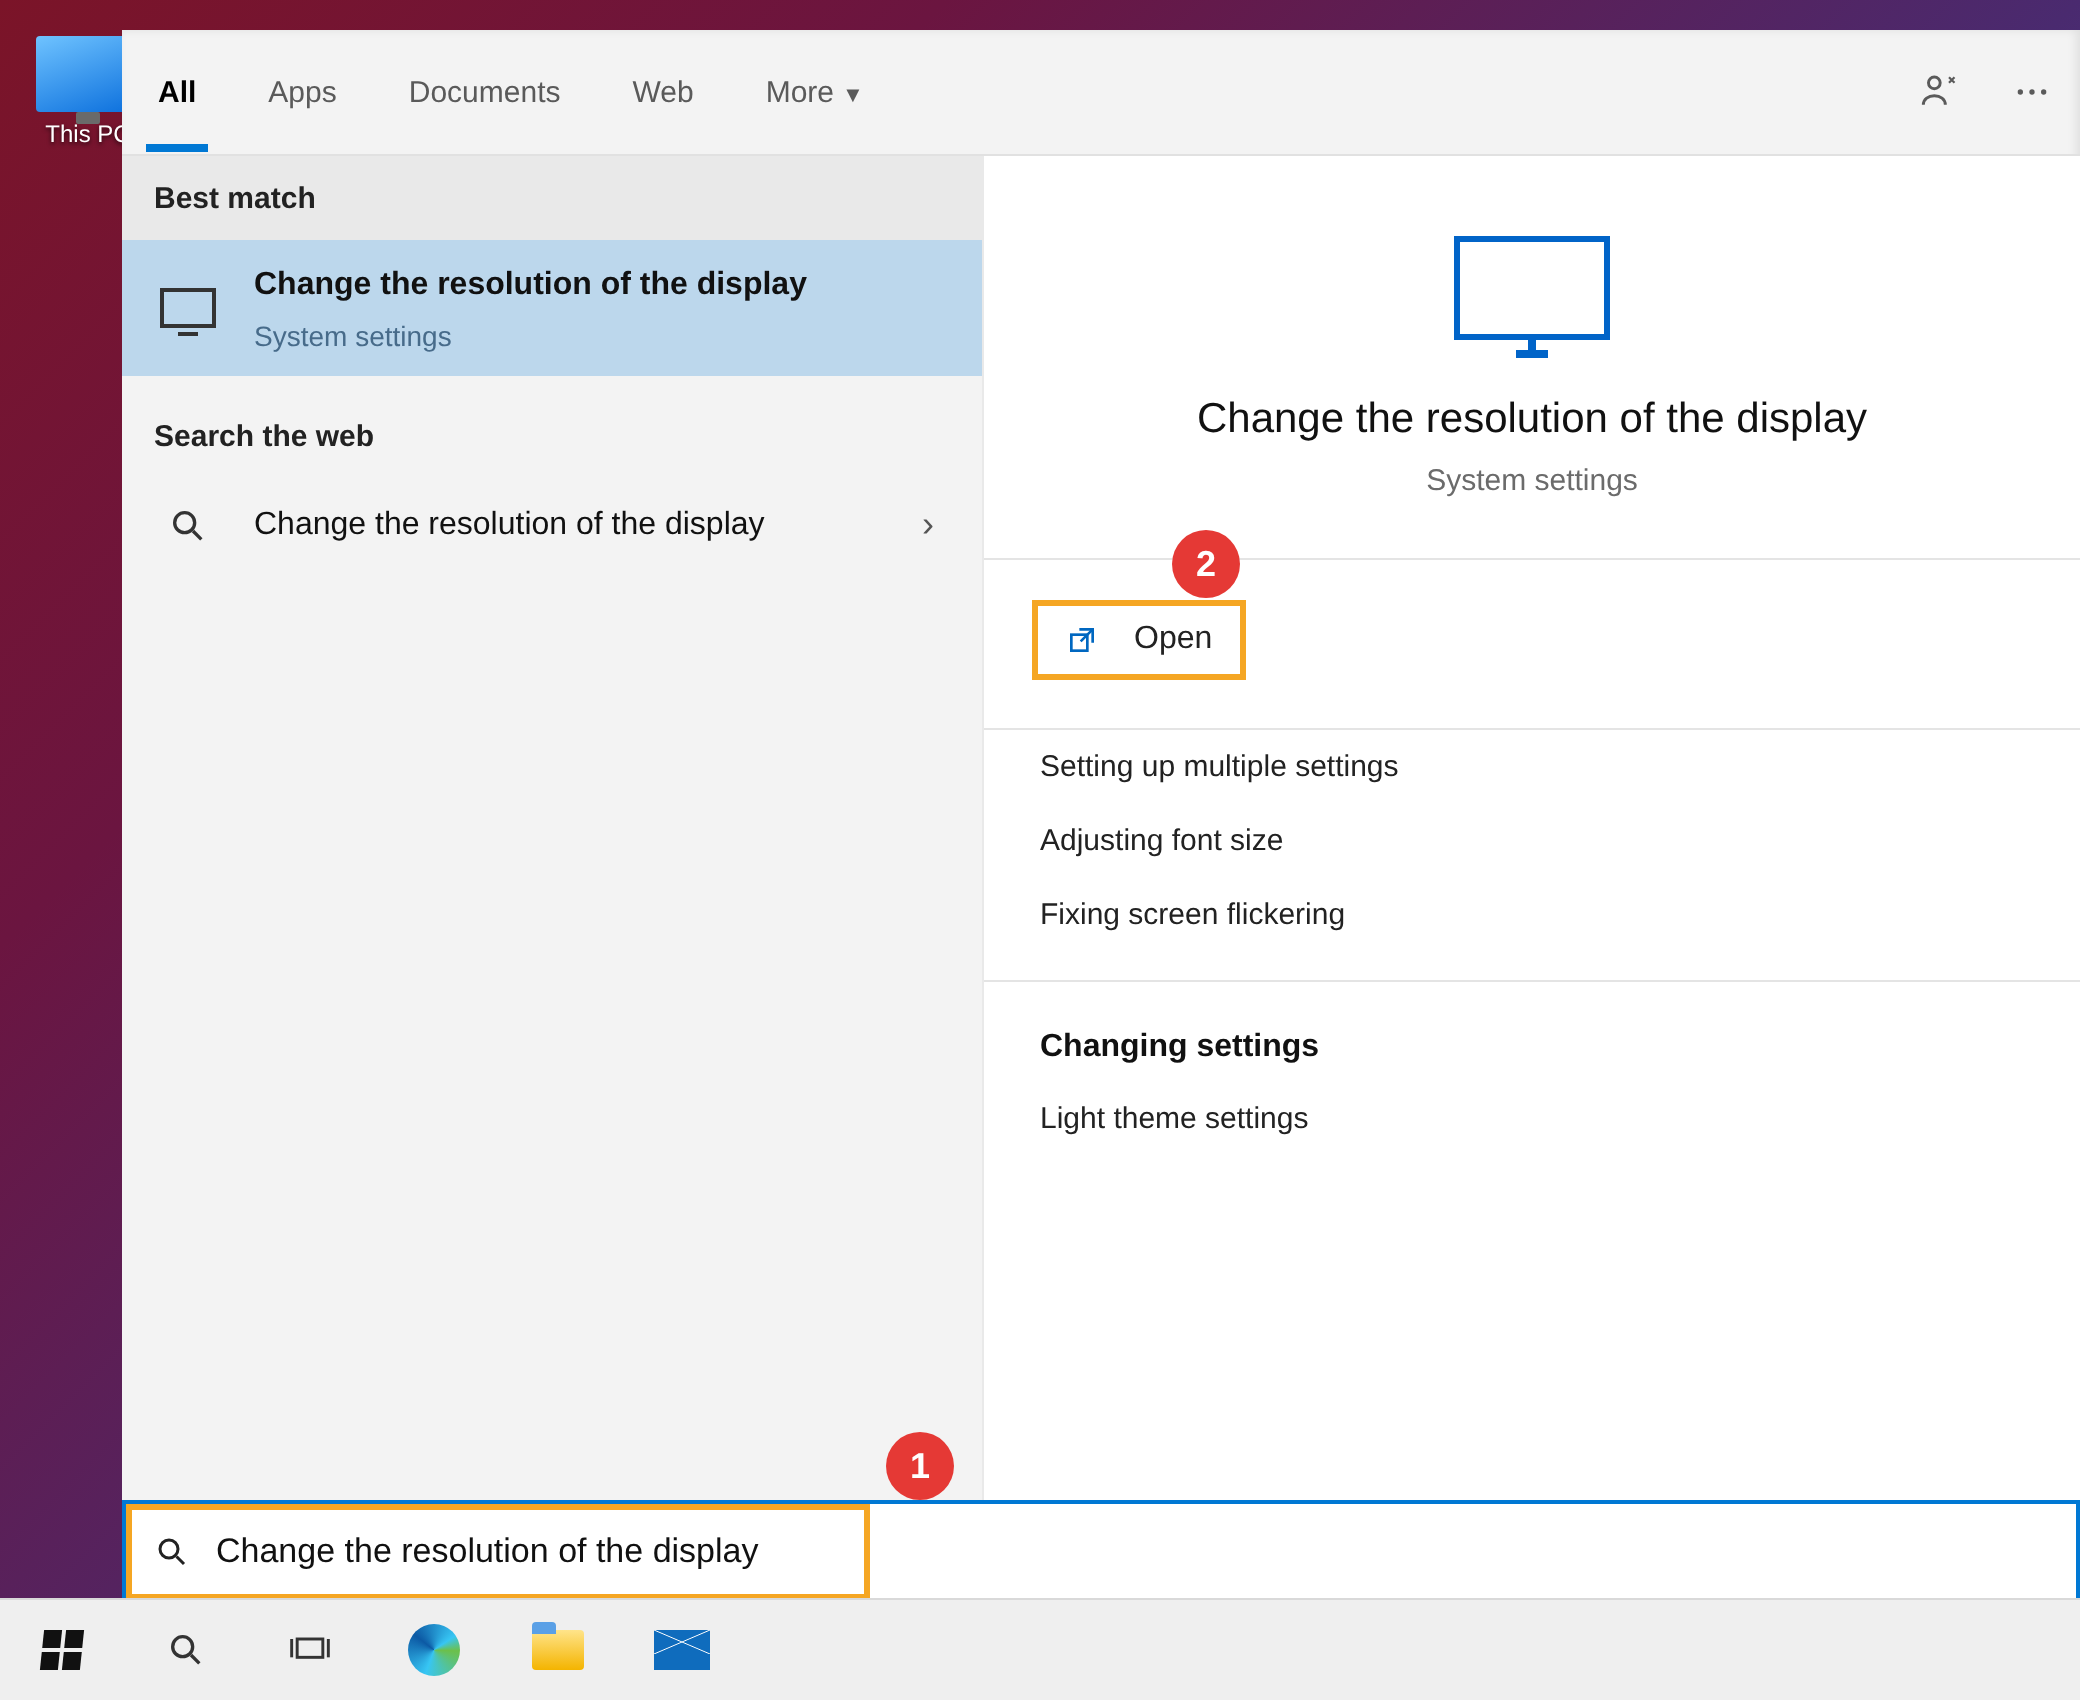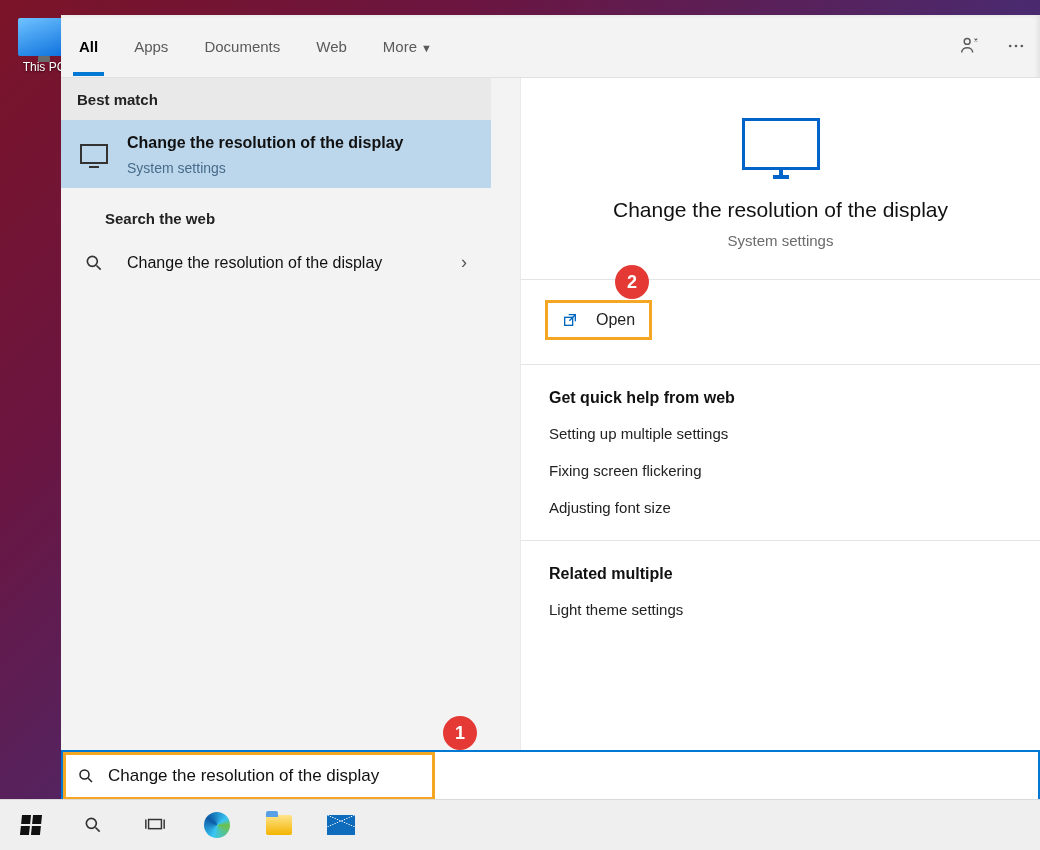--- a/index.html
+++ b/index.html
@@ -10,32 +10,32 @@
 
   .search-panel{position:absolute;left:61px;top:15px;width:979px;height:798px;background:#f3f3f3;display:flex;flex-direction:column;box-shadow:-2px 0 5px rgba(0,0,0,.08) inset;}
   .tabs{height:62px;border-bottom:1px solid #e1e1e1;display:flex;align-items:center;padding:0 18px;color:#5a5a5a;font-size:15px;position:relative;}
   .tab{margin-right:36px;padding:20px 0;cursor:pointer;position:relative;}
   .tab.active{color:#000;font-weight:600;}
   .tab.active::after{content:"";position:absolute;bottom:-1px;left:-6px;right:-6px;height:4px;background:#0078d4;}
   .chev{margin-left:4px;font-size:11px;}
   .top-right{position:absolute;right:14px;top:0;height:62px;display:flex;align-items:center;gap:26px;}
   .person-icon,.ellipsis-icon{color:#5a5a5a;font-size:18px;}
 
-  .body{flex:1;display:flex;min-height:0;gap:29px;}
+  .body{flex:1;display:flex;min-height:0;}
   .left{width:430px;background:#f3f3f3;display:flex;flex-direction:column;}
   .section-label{font-weight:600;font-size:15px;padding:13px 16px 12px;color:#222;background:#e9e9e9;}
   .result{display:flex;align-items:center;padding:12px 18px;gap:18px;}
   .result.best{background:#bcd7ec;}
   .result .ic{width:30px;height:24px;display:flex;align-items:center;justify-content:center;flex-shrink:0;}
   .monitor-mini{width:24px;height:16px;border:2px solid #333;position:relative;}
   .monitor-mini::after{content:"";position:absolute;bottom:-6px;left:50%;transform:translateX(-50%);width:10px;height:2px;background:#333;}
   .result .txt{flex:1;min-width:0;}
   .result .title{font-weight:600;font-size:16px;color:#111;line-height:1.35;}
   .result .sub{font-size:14px;color:#476b8a;margin-top:6px;}
-  .section-label.plain{background:transparent;padding-top:22px;margin-left:28px;}
+  .section-label.plain{background:transparent;padding-top:22px;}
   .web .sub{color:#6a6a6a;}
   .web .chevr{color:#555;font-size:18px;padding:0 6px;}
 
   .right{flex:1;background:#fff;display:flex;flex-direction:column;overflow:hidden;border-left:1px solid #e9e9e9;}
   .hero{padding:40px 16px 30px;text-align:center;}
   .big-monitor{width:72px;height:46px;border:3px solid #0164c8;margin:0 auto 8px;position:relative;}
   .big-monitor::after{content:"";position:absolute;bottom:-12px;left:50%;transform:translateX(-50%);width:16px;height:4px;background:#0164c8;}
   .big-monitor::before{content:"";position:absolute;bottom:-8px;left:50%;transform:translateX(-50%);width:4px;height:8px;background:#0164c8;}
   .hero-title{font-size:21px;color:#111;margin-top:28px;}
   .hero-sub{font-size:15px;color:#6b6b6b;margin-top:10px;}
@@ -141,26 +141,25 @@
             <svg width="16" height="16" viewBox="0 0 24 24" fill="none" stroke="#0067c0" stroke-width="2">
                 <rect x="4" y="8" width="12" height="12"></rect>
                 <path d="M10 4h10v10"></path>
                 <path d="M20 4l-9 9"></path>
               </svg>
           </span>
           <span class="open-lbl">Open</span>
         </div>
       </div>
       <div class="divider"></div>
-      <div class="section-h">Get quick help from web</div>
       <div class="link-item">Setting up multiple settings</div>
+      <div class="link-item">Adjusting font size</div>
       <div class="link-item">Fixing screen flickering</div>
-      <div class="link-item">Adjusting font size</div>
       <div class="divider" style="margin-top:14px"></div>
-      <div class="section-h">Related multiple</div>
+      <div class="section-h">Changing settings</div>
       <div class="link-item">Light theme settings</div>
     </div>
   </div>
 </div>
 
 <div class="searchbar">
   <div class="badge1">1</div>
   <div class="inner">
     <div class="sicon">
       <svg width="18" height="18" viewBox="0 0 24 24" fill="none" stroke="#222" stroke-width="2" style="margin:0 auto">

